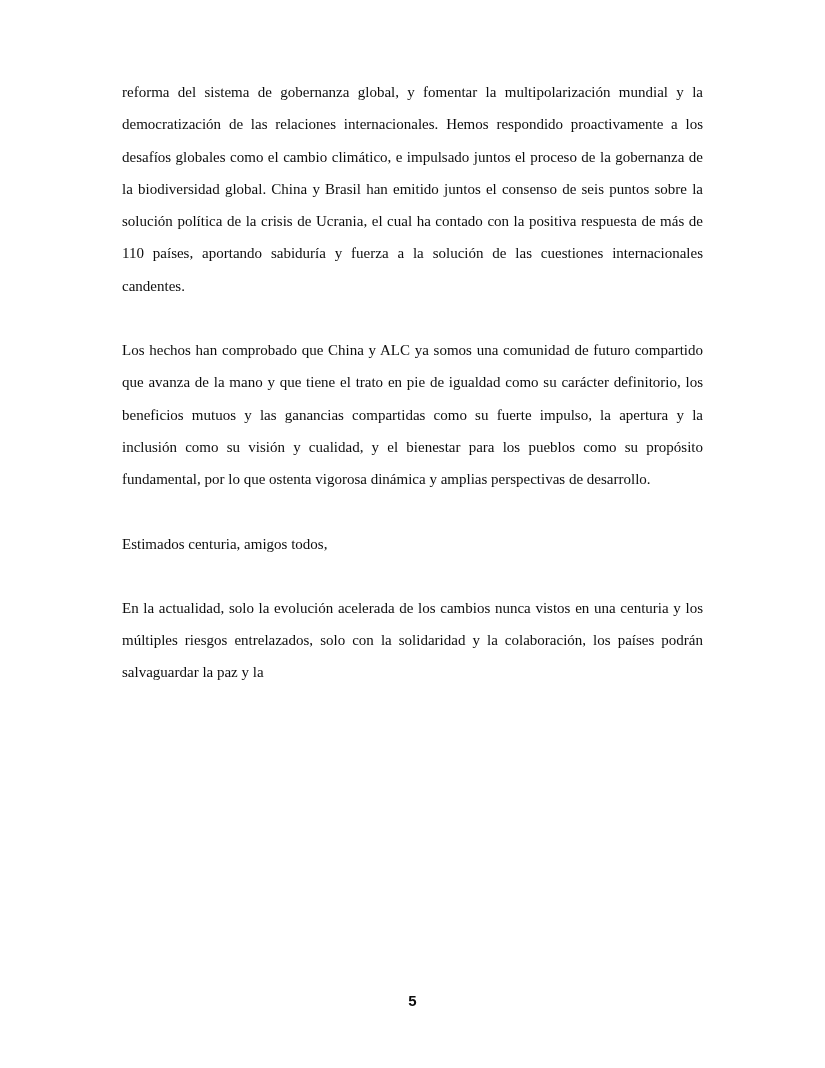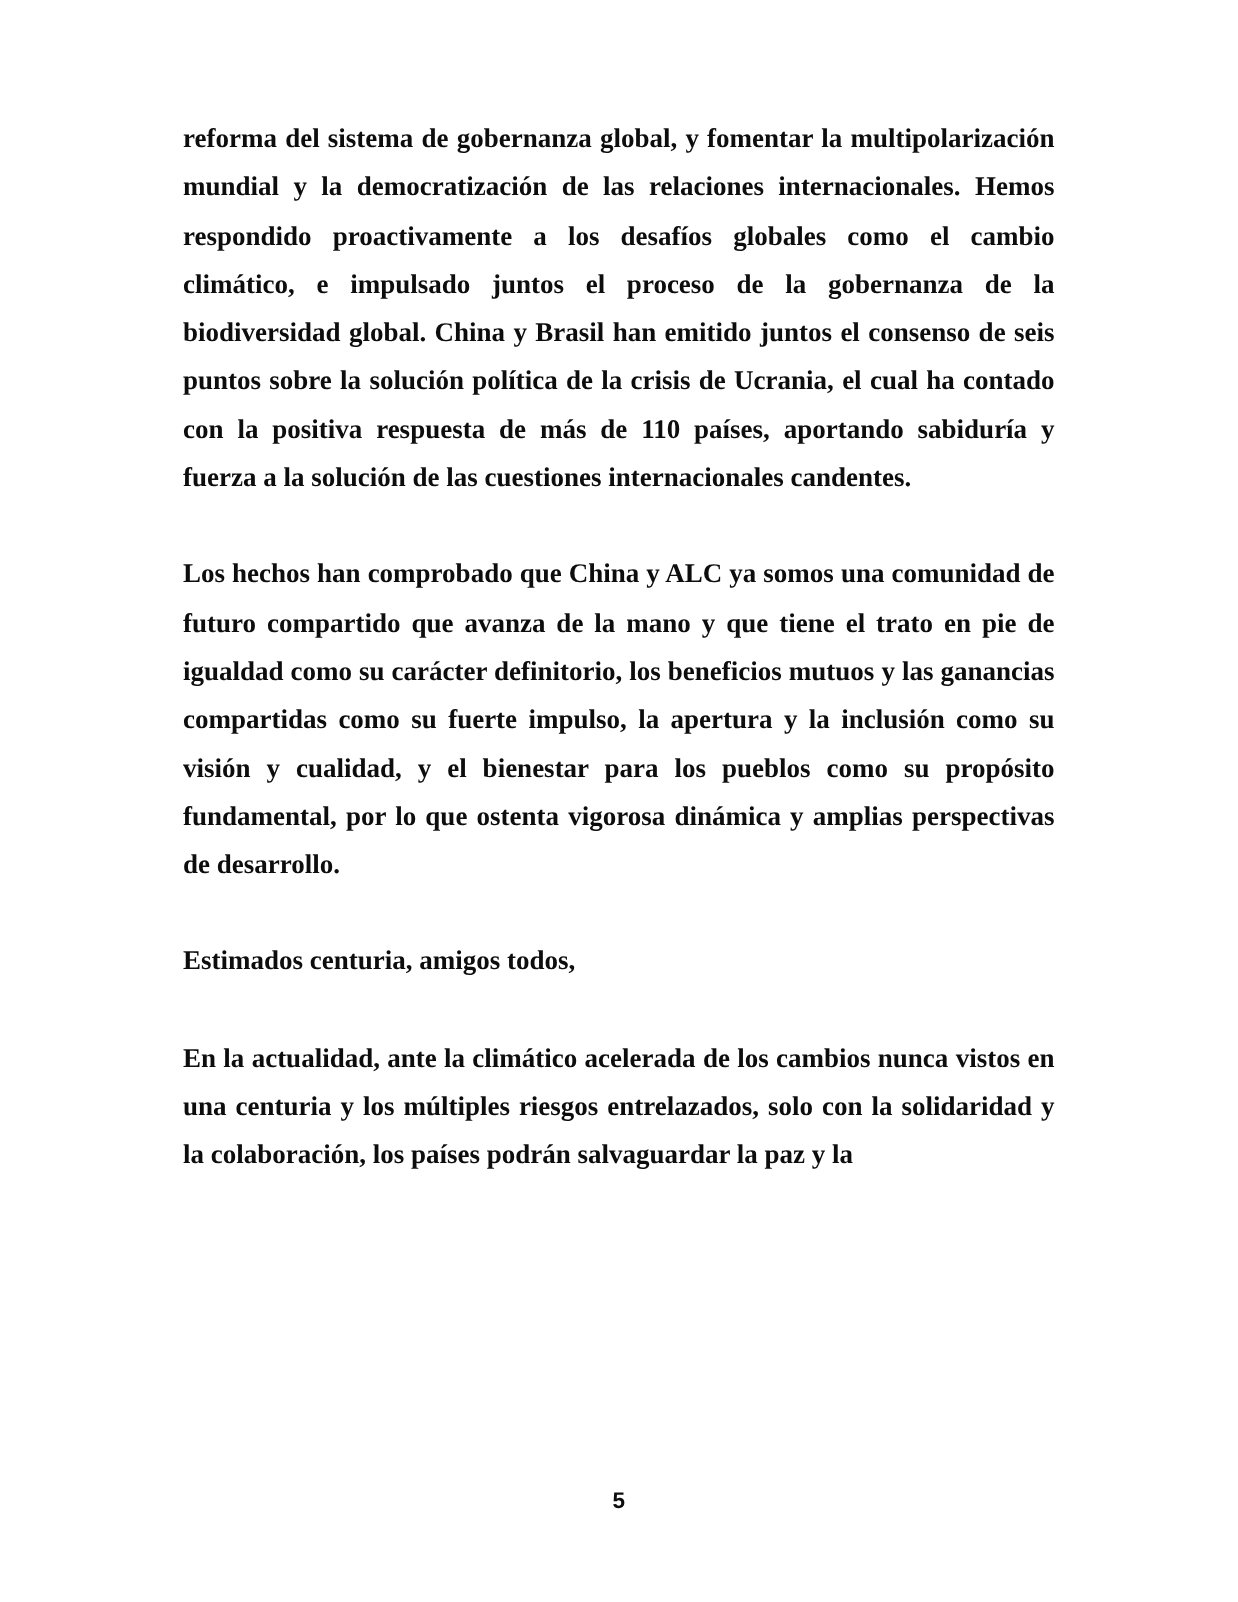--- a/index.html
+++ b/index.html
@@ -16,22 +16,22 @@
     box-sizing: border-box;
   }
   .text-block {
     position: absolute;
     top: 76px;
     left: 122px;
     width: 581px;
   }
   .text-block p {
     font-family: "Liberation Serif", "DejaVu Serif", serif;
-    font-weight: bold;
-    font-size: 18px;
+    font-weight: normal;
+    font-size: 15px;
     line-height: 32.3px;
     color: #0d0d0d;
     text-align: justify;
     margin: 0 0 32px 0;
     -webkit-hyphens: none;
     hyphens: none;
   }
   .text-block p:last-child {
     margin-bottom: 0;
   }
@@ -50,18 +50,18 @@
   }
 </style>
 </head>
 <body>
 
 <div class="page">
   <div class="text-block">
     <p>reforma del sistema de gobernanza global, y fomentar la multipolarización mundial y la democratización de las relaciones internacionales. Hemos respondido proactivamente a los desafíos globales como el cambio climático, e impulsado juntos el proceso de la gobernanza de la biodiversidad global. China y Brasil han emitido juntos el consenso de seis puntos sobre la solución política de la crisis de Ucrania, el cual ha contado con la positiva respuesta de más de 110 países, aportando sabiduría y fuerza a la solución de las cuestiones internacionales candentes.</p>
     <p>Los hechos han comprobado que China y ALC ya somos una comunidad de futuro compartido que avanza de la mano y que tiene el trato en pie de igualdad como su carácter definitorio, los beneficios mutuos y las ganancias compartidas como su fuerte impulso, la apertura y la inclusión como su visión y cualidad, y el bienestar para los pueblos como su propósito fundamental, por lo que ostenta vigorosa dinámica y amplias perspectivas de desarrollo.</p>
     <p>Estimados centuria, amigos todos,</p>
-    <p>En la actualidad, ante la climático acelerada de los cambios nunca vistos en una centuria y los múltiples riesgos entrelazados, solo con la solidaridad y la colaboración, los países podrán salvaguardar la paz y la</p>
+    <p>En la actualidad, solo la evolución acelerada de los cambios nunca vistos en una centuria y los múltiples riesgos entrelazados, solo con la solidaridad y la colaboración, los países podrán salvaguardar la paz y la</p>
   </div>
   <div class="page-footer">
     <span class="page-number">5</span>
   </div>
 </div>
 
 </body></html>

